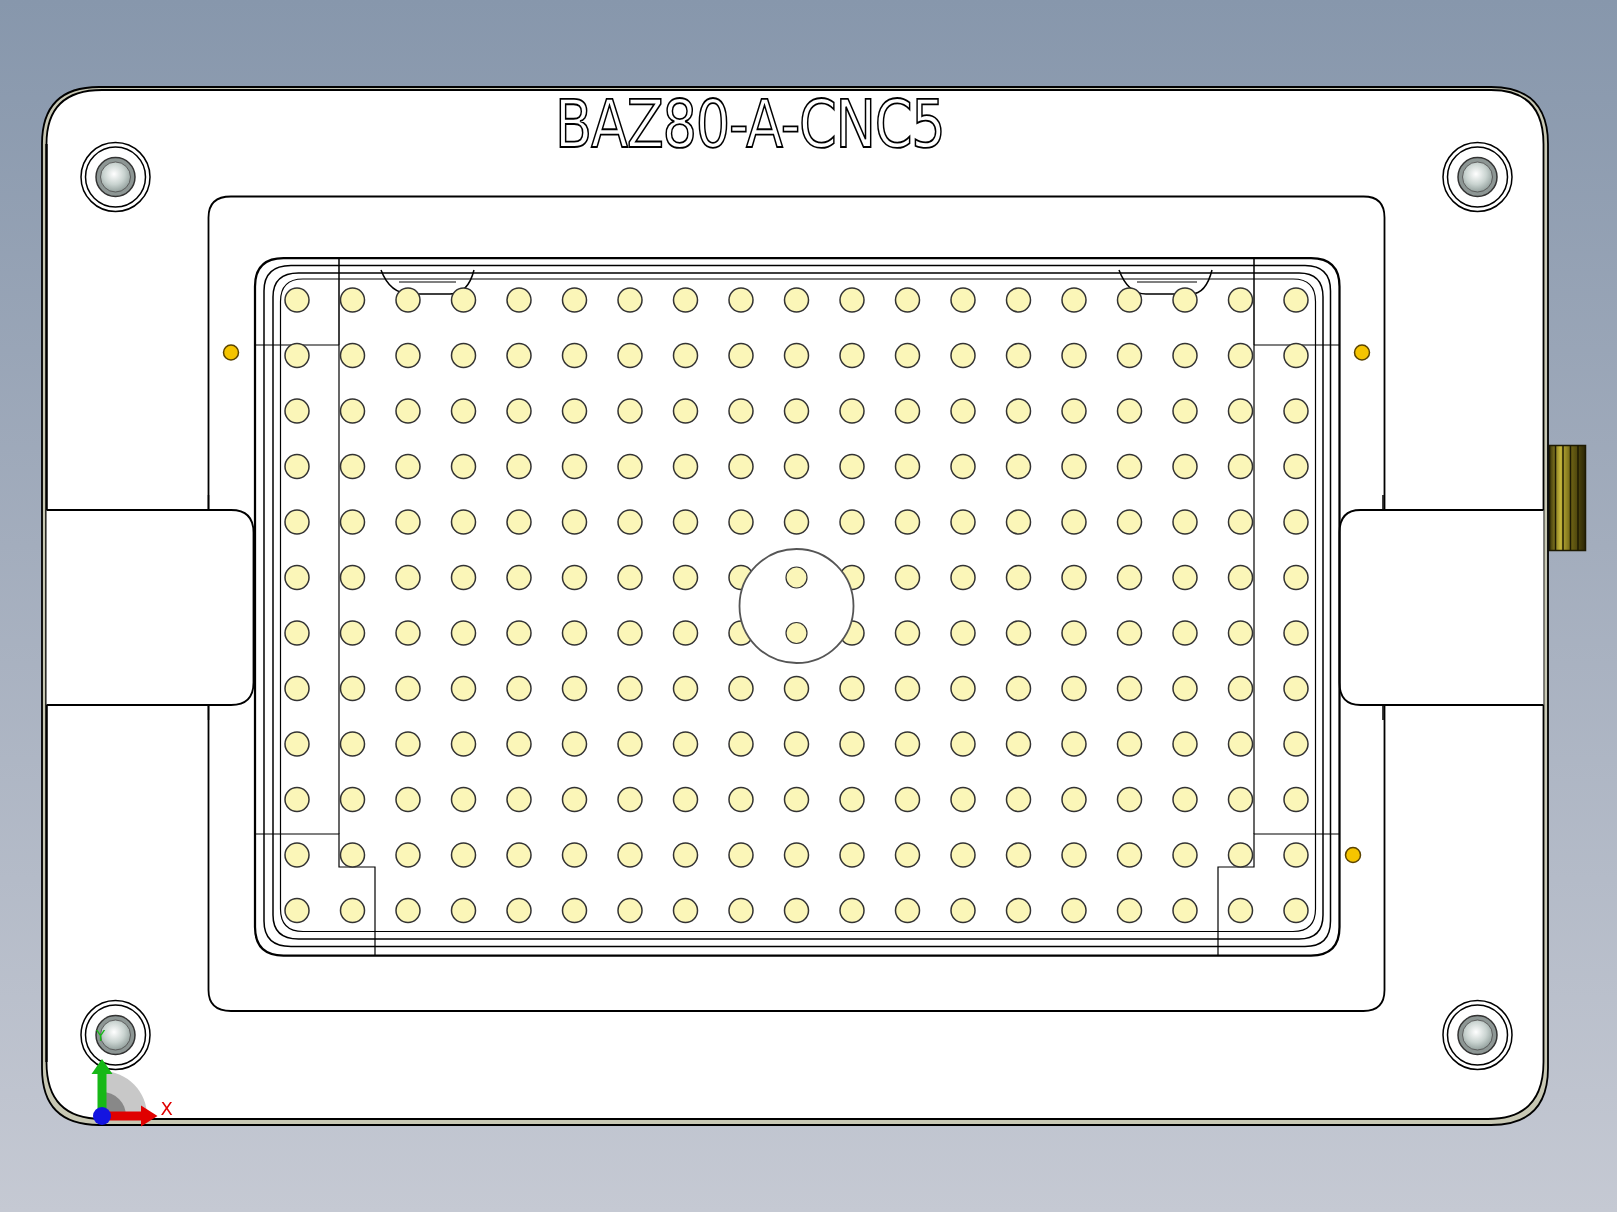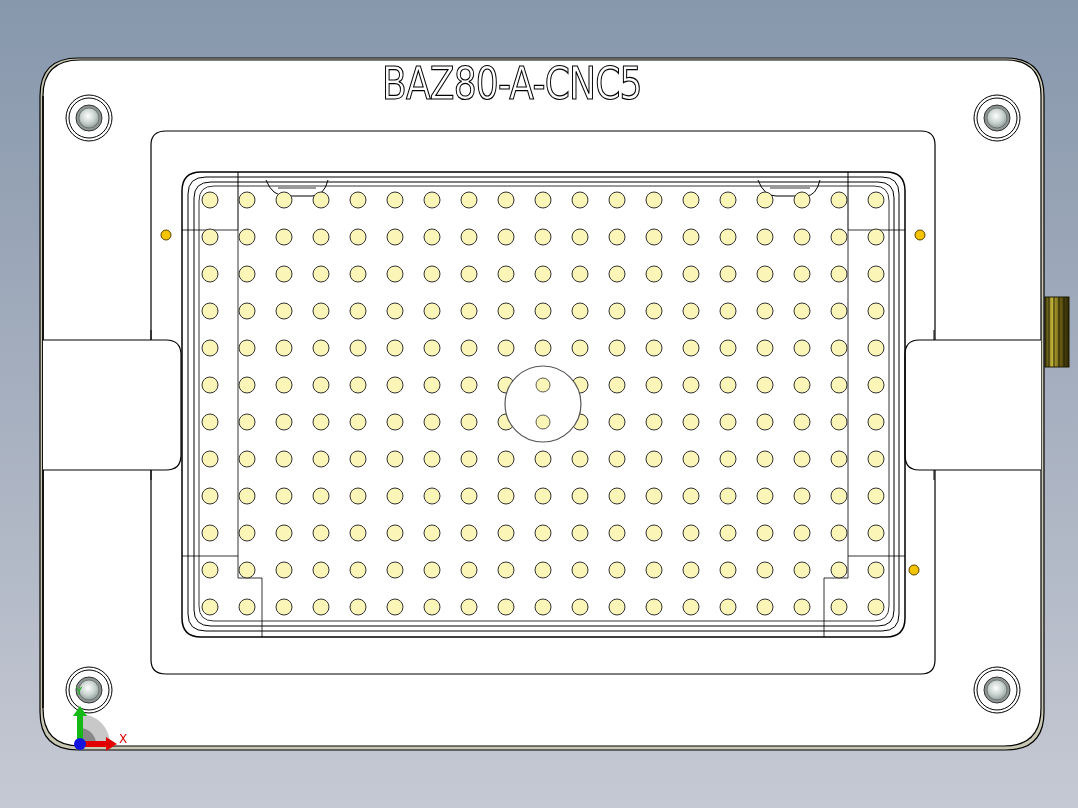--- a/index.html
+++ b/index.html
@@ -2,21 +2,21 @@
 <html><head>
 <meta charset="utf-8">
 <style>
   html, body { margin: 0; padding: 0; }
   body {
     width: 1078px; height: 808px; overflow: hidden;
     background: linear-gradient(to bottom, #8797ac 0%, #a3adbd 45%, #c5c9d3 100%);
     font-family: "Liberation Sans", sans-serif;
     position: relative;
   }
-  #viewport { position: absolute; left: 16px; top: 0; width: 920px; height: 808px; }
+  #viewport { position: absolute; left: 4px; top: 0; width: 920px; height: 808px; }
   #viewport svg { display: block; }
   .part-label {
     position: absolute; left: 366px; top: 62px;
     font-family: "DejaVu Sans", sans-serif;
     font-size: 44px; letter-spacing: -1px;
     color: #ffffff;
     -webkit-text-stroke: 1.2px #000;
     transform: scaleX(0.82); transform-origin: left top;
     font-weight: 400;
     white-space: nowrap;

